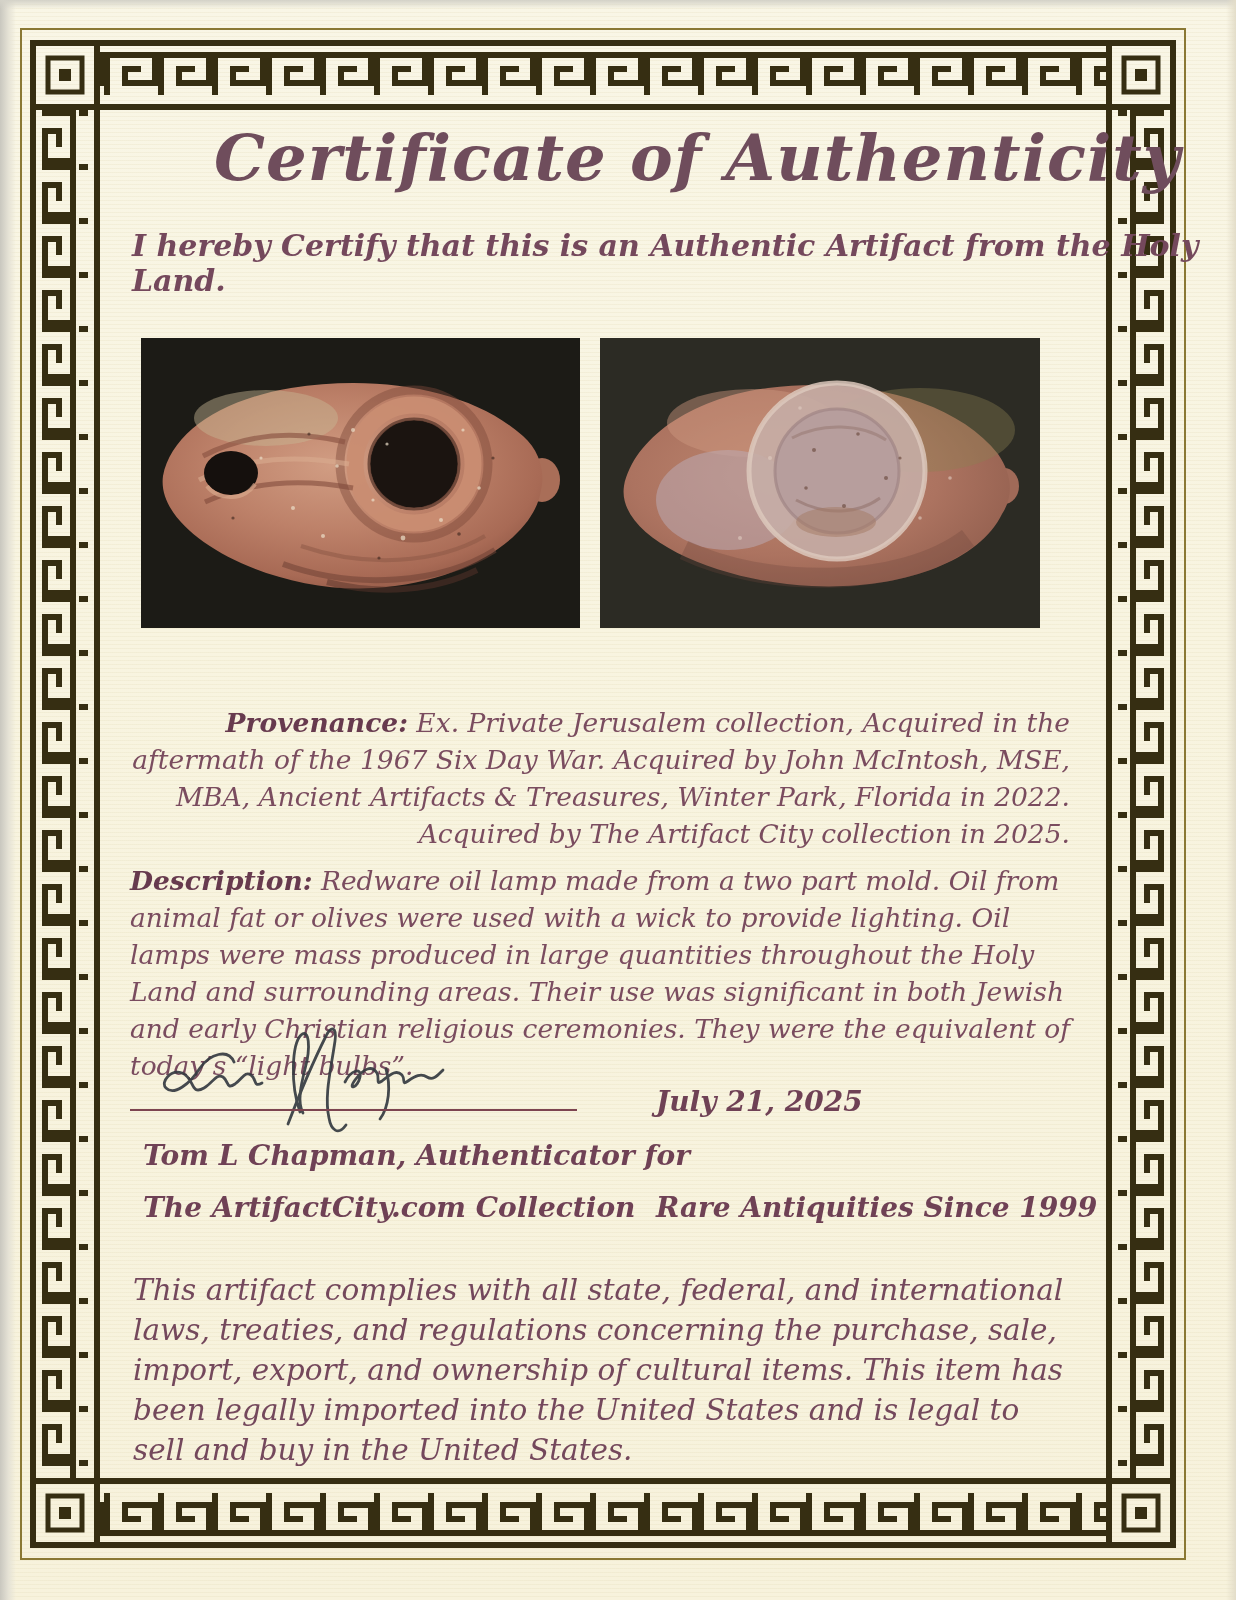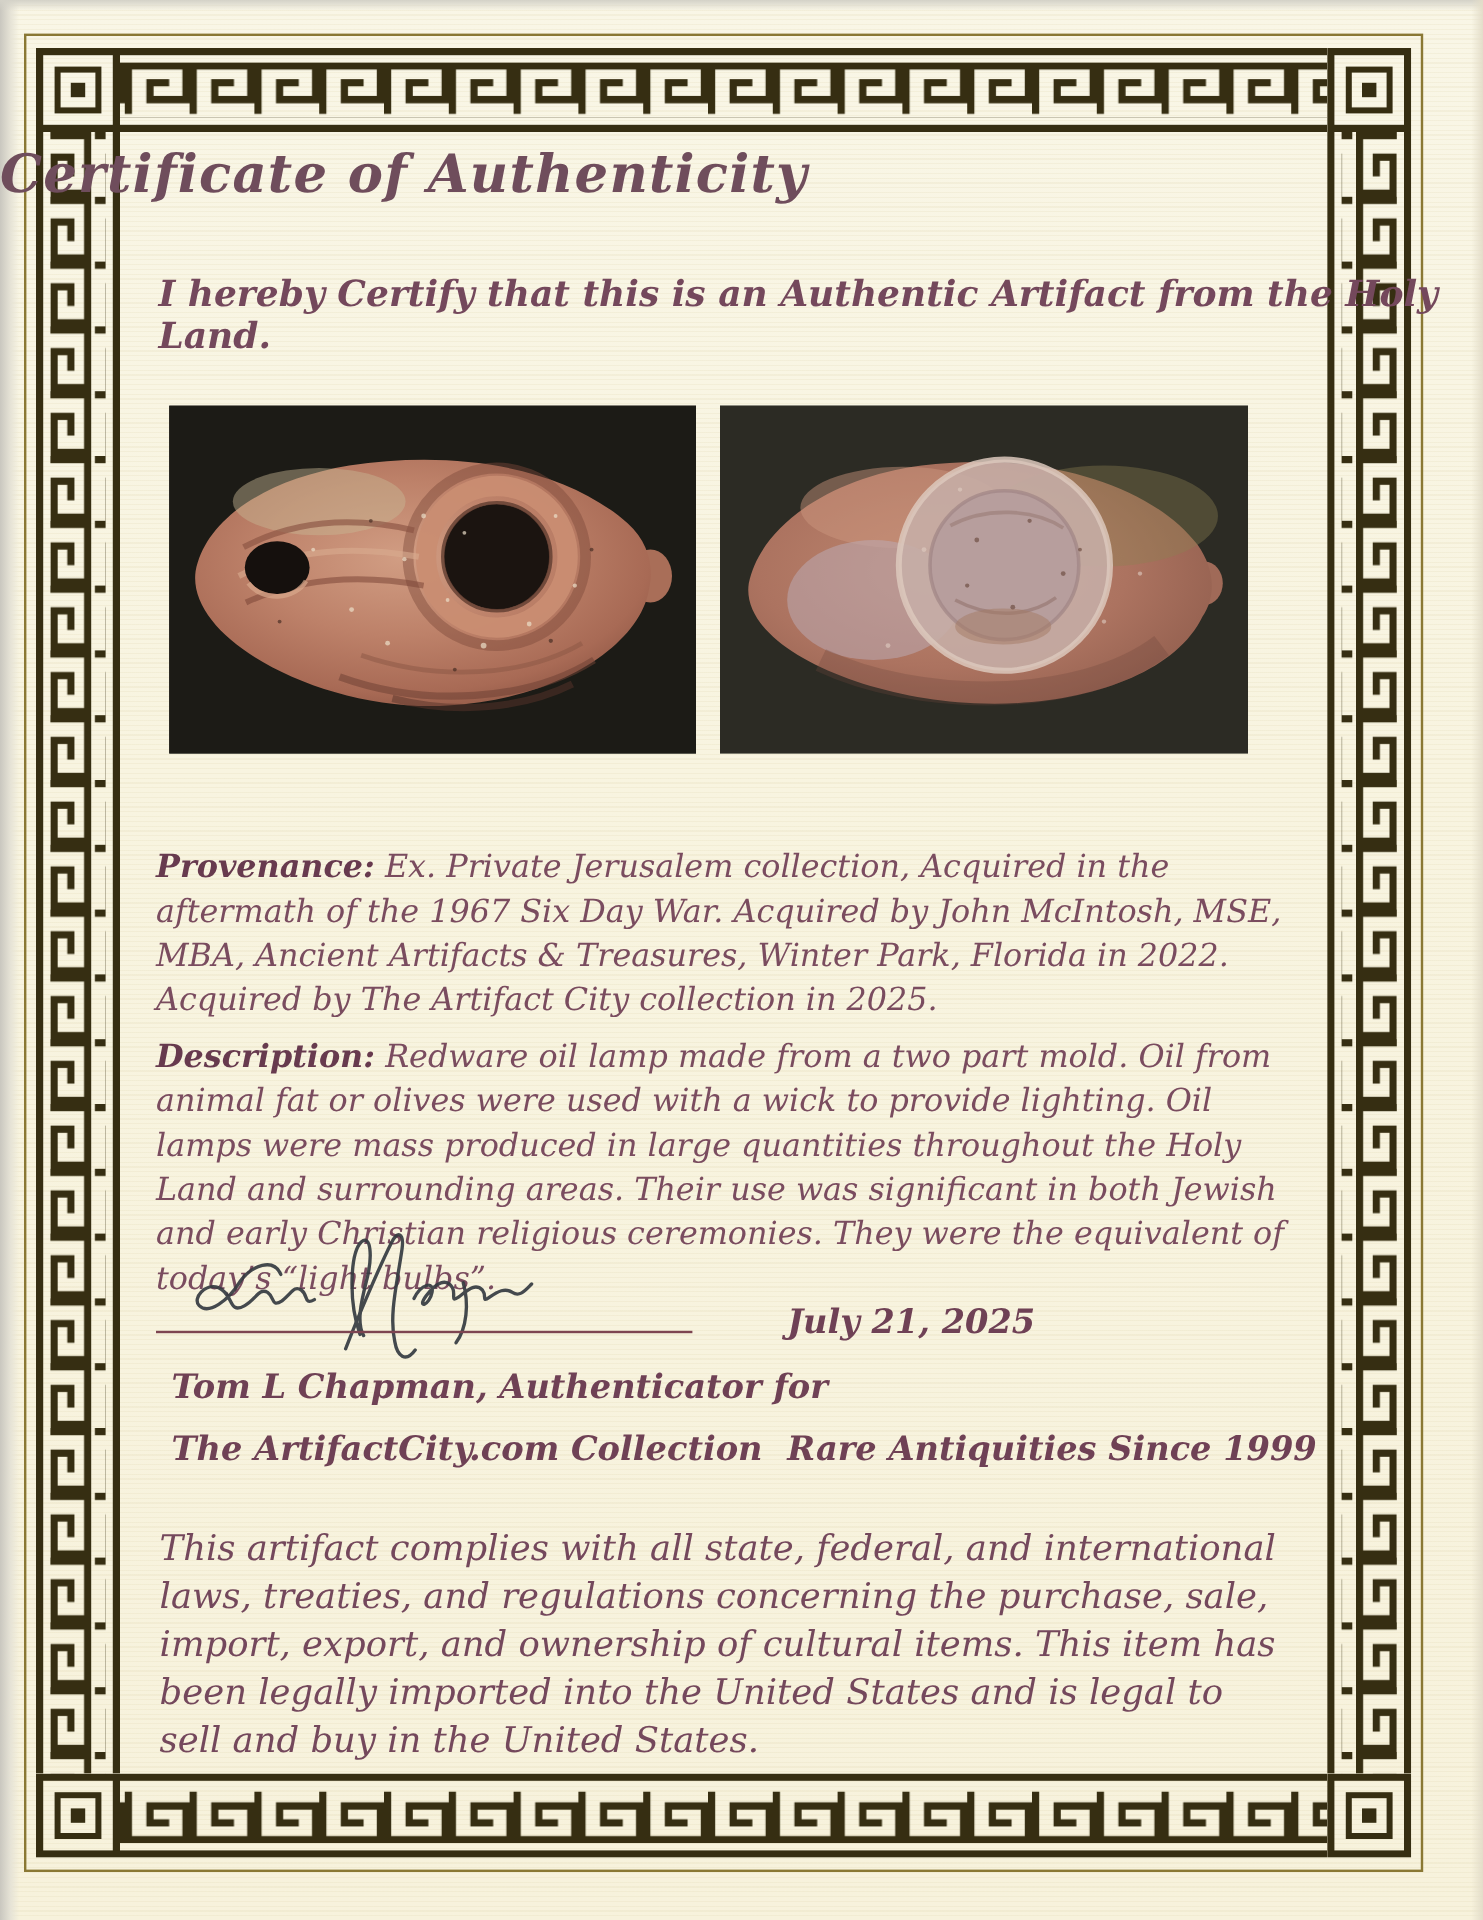--- a/index.html
+++ b/index.html
@@ -31,34 +31,34 @@
   .corner{position:absolute;width:70px;height:70px;}
   .c-tl{left:0;top:0}.c-tr{right:0;top:0}.c-bl{left:0;bottom:0}.c-br{right:0;bottom:0}
   .strip{position:absolute;}
   .strip svg,.corner svg{display:block;width:100%;height:100%;}
   .strip-top{left:70px;right:70px;top:0;height:70px;}
   .strip-bottom{left:70px;right:70px;bottom:0;height:70px;transform:scaleY(-1);}
   .strip-left{top:70px;bottom:70px;left:0;width:70px;}
   .strip-right{top:70px;bottom:70px;right:0;width:70px;transform:scaleX(-1);}
 
   .title{position:absolute;left:0;right:55px;top:120px;margin:0;
-    text-align:left;font-size:44px;font-weight:600;letter-spacing:1px;color:#6f4d5c;}
+    text-align:right;font-size:64px;font-weight:600;letter-spacing:1px;color:#6f4d5c;}
   .intro{position:absolute;left:132px;margin:0;font-size:30px;font-weight:600;color:#74485c;}
   .intro1{top:228px;}
   .intro2{top:282px;}
 
   .photos{position:absolute;left:141px;top:338px;display:flex;gap:20px;}
   .photo{background:#1c1b16;}
   .photo svg{display:block;}
   .photo-right{background:#2c2b24;}
 
   .para{position:absolute;left:130px;margin:0;font-size:26.5px;line-height:37px;color:#7a4c5f;}
   .lbl{font-weight:bold;color:#673a4e;}
   .dimensions{top:648px;width:960px;}
-  .provenance{top:704px;width:940px;}
+  .provenance{top:704px;width:940px;text-align:right;}
   .description{top:862px;width:945px;}
 
   .sig-svg{position:absolute;left:138px;top:1012px;}
   .sig-line{position:absolute;left:130px;top:1109px;width:447px;height:2px;background:#7d4450;}
   .cred{position:absolute;margin:13px;font-size:28px;font-weight:bold;color:#6f4155;}
   .cred-signer{left:130px;top:1126px;}
   .cred-org{left:130px;top:1178px;}
   .cred-date{left:643px;top:1072px;}
   .cred-loc{left:643px;top:1126px;}
   .cred-tag{left:643px;top:1178px;}

